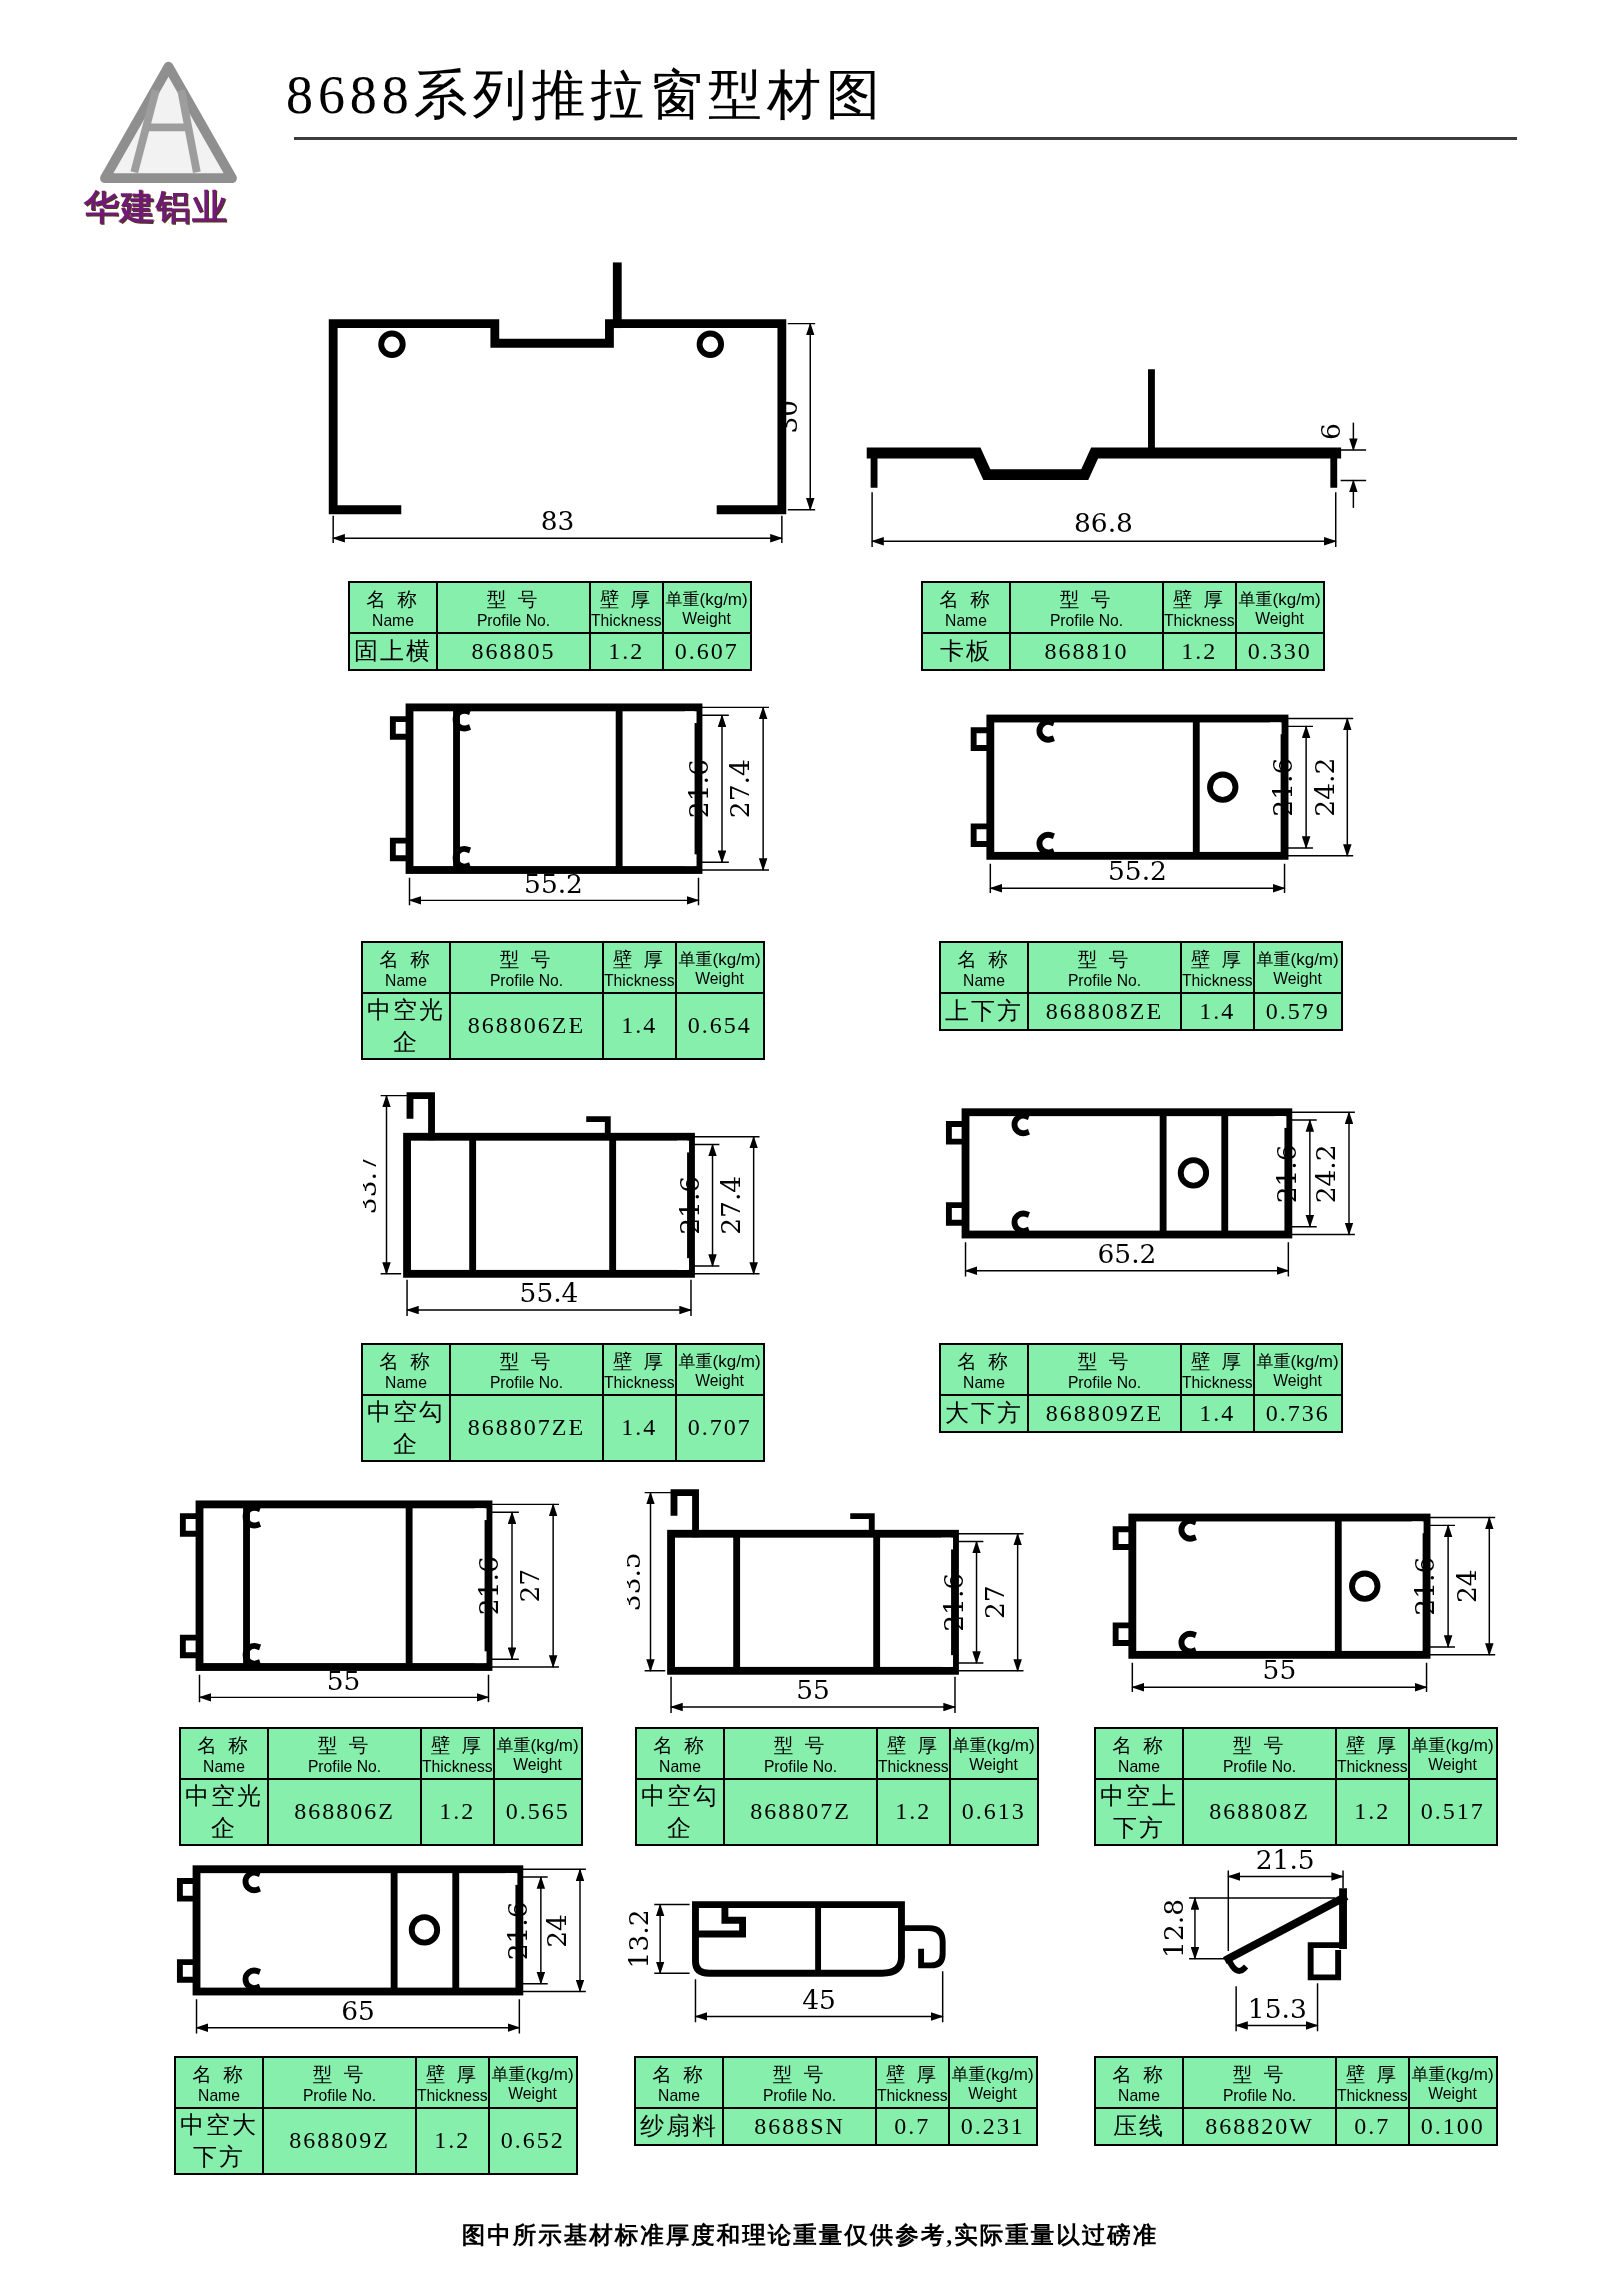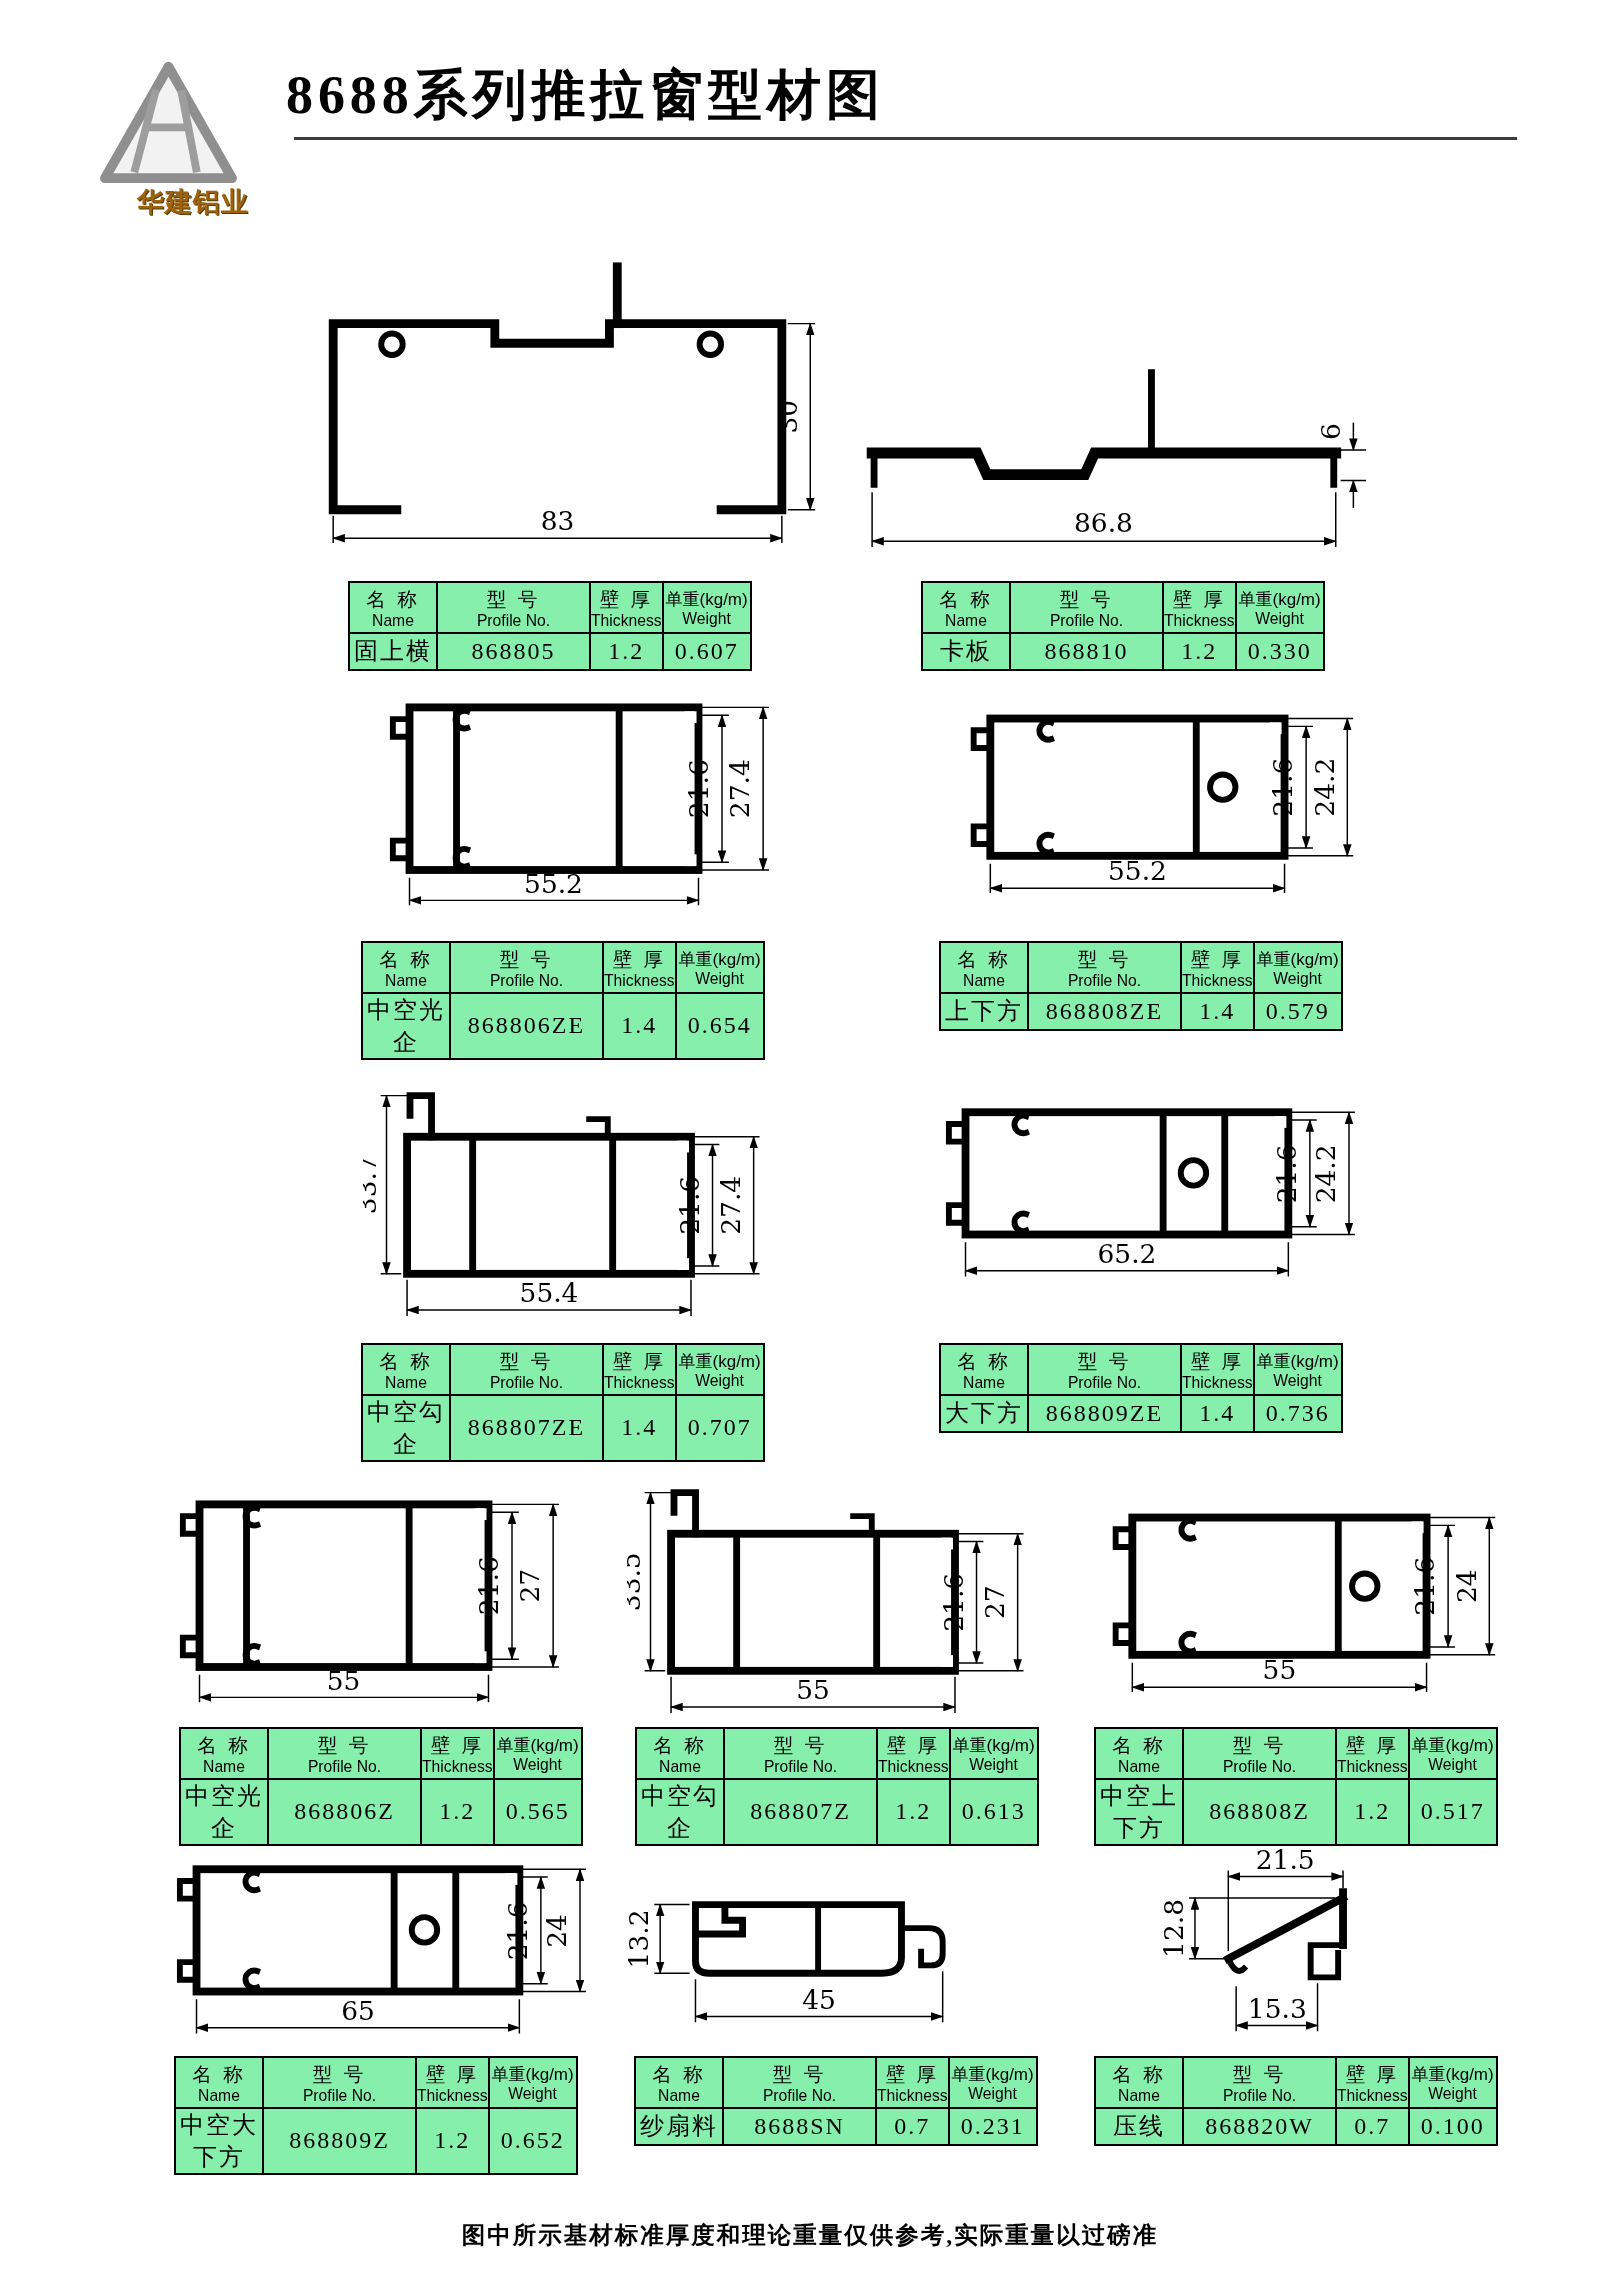--- a/index.html
+++ b/index.html
@@ -12,25 +12,25 @@
 .spec th{font-weight:normal;padding:2.9px 0 2px}
 .spec .cn{font-size:19.6px;letter-spacing:2.9px;font-family:"Liberation Sans",sans-serif}
 .spec .cn.tight{letter-spacing:0;font-size:17px}
 .spec .en{font-size:15.7px;letter-spacing:0;margin-top:-1px}
 .spec td{font-family:Liberation Serif, serif;font-size:24px;height:37px;letter-spacing:2px}
 .prof{stroke:#000;fill:none;stroke-width:8;stroke-linejoin:miter;stroke-linecap:square}
 .p6{stroke-width:6}.p7{stroke-width:7}.p9{stroke-width:9}.p11{stroke-width:11}
 .dim{stroke:#000;stroke-width:1.5;fill:none}
 .dimt{font-family:"DejaVu Serif",serif;font-size:27px;fill:#000}
 .logo{position:absolute;left:95px;top:57px}
-.logo-text{position:absolute;left:84px;top:184px;width:165px;text-align:right;
-  font-family:"Liberation Serif",serif;font-weight:bold;font-size:27px;color:#a16207;
+.logo-text{position:absolute;left:84px;top:184px;width:165px;text-align:left;
+  font-family:"Liberation Serif",serif;font-weight:bold;font-size:35px;color:#701a75;
   letter-spacing:1px;text-shadow:1px 1px 0 #4d3d0d}
 .title{position:absolute;left:286px;top:59px;font-family:"Liberation Serif",serif;
-  font-weight:bold;font-size:54px;letter-spacing:4.9px}
+  font-weight:normal;font-size:54px;letter-spacing:4.9px}
 .rule{position:absolute;left:294px;top:137px;width:1223px;height:2.9px;background:#3c3c3c}
 .subtitle{position:absolute;left:294px;top:151px;width:1223px;text-align:right;
   font-size:30px;color:#111;font-family:"Liberation Sans",sans-serif}
 .footer{position:absolute;left:0;top:2219px;width:100%;text-align:center;
   font-family:"Liberation Serif",serif;font-weight:bold;font-size:23.5px;letter-spacing:2px}
 </style>
 </head>
 <body>
 
 <div class="page">

